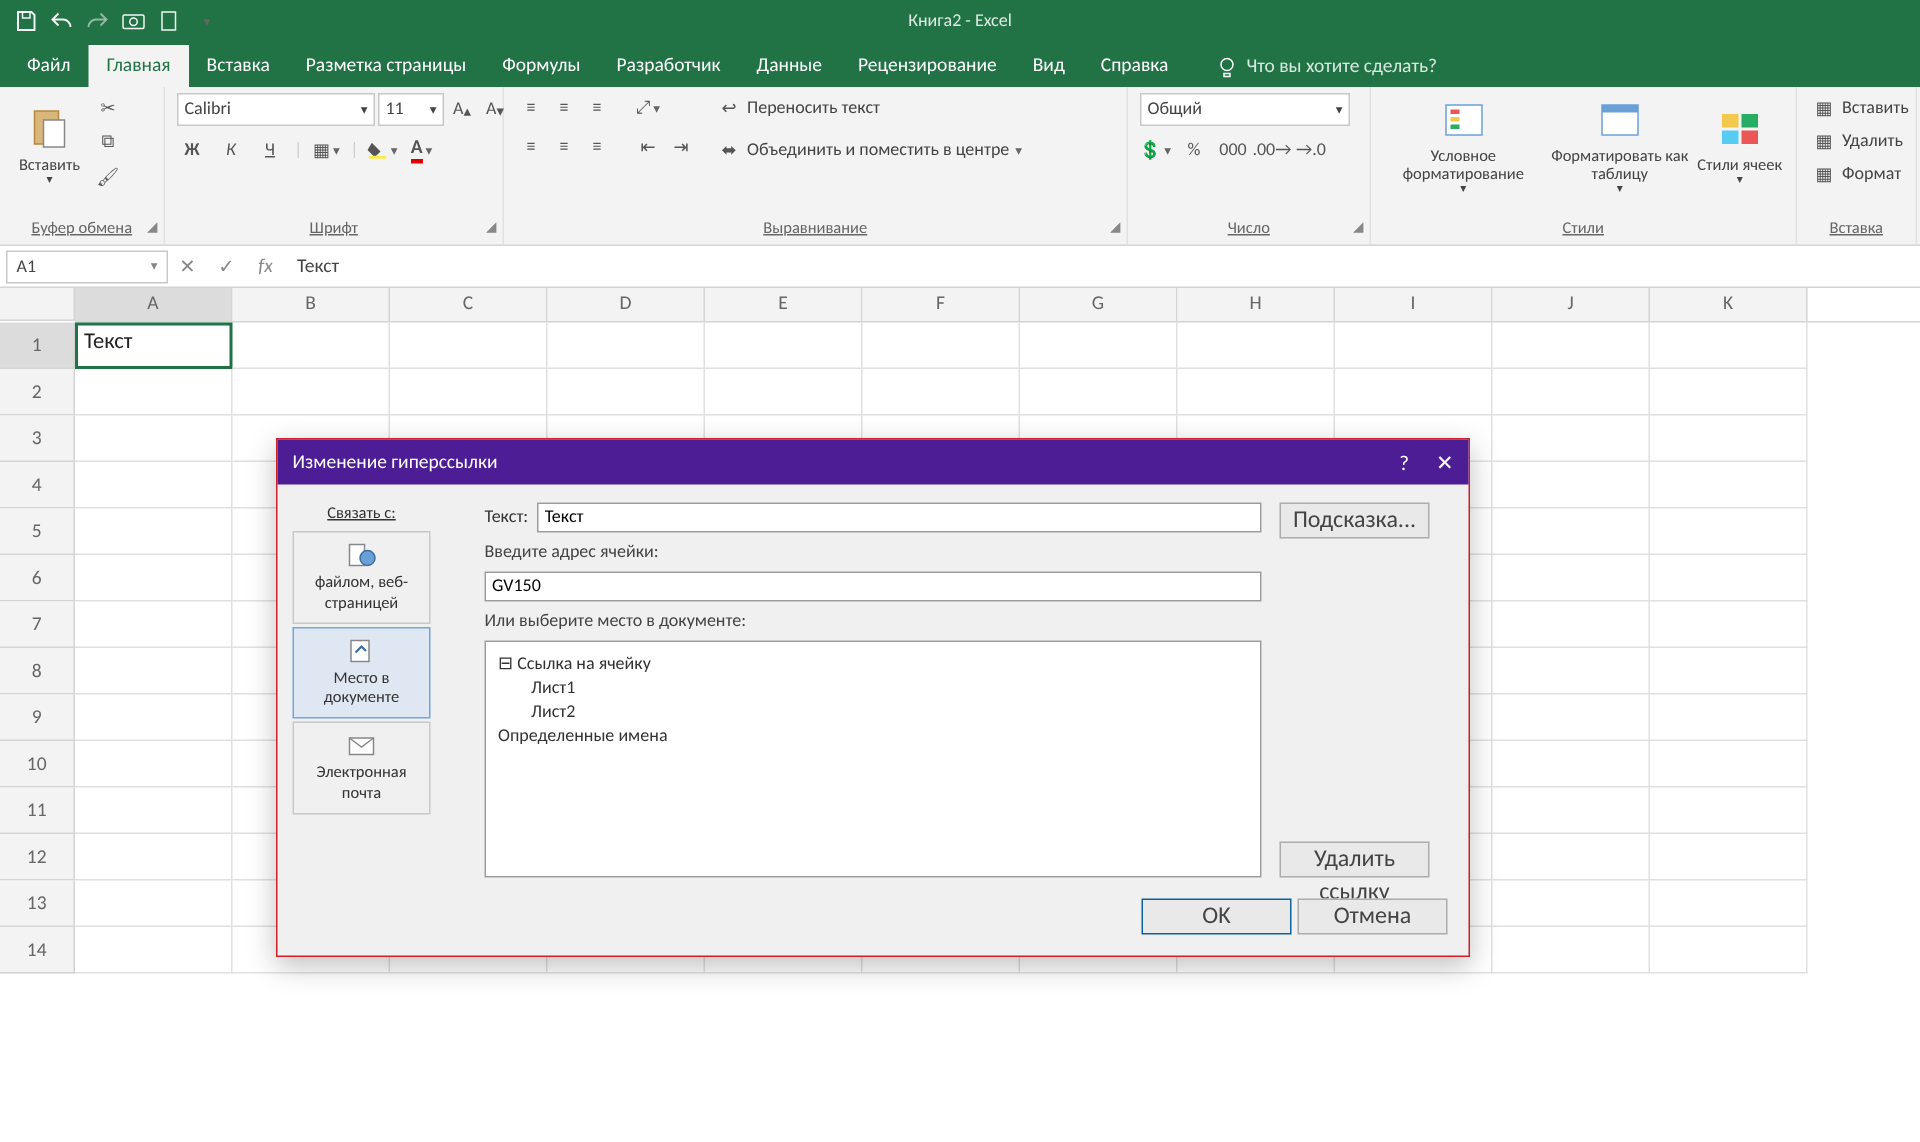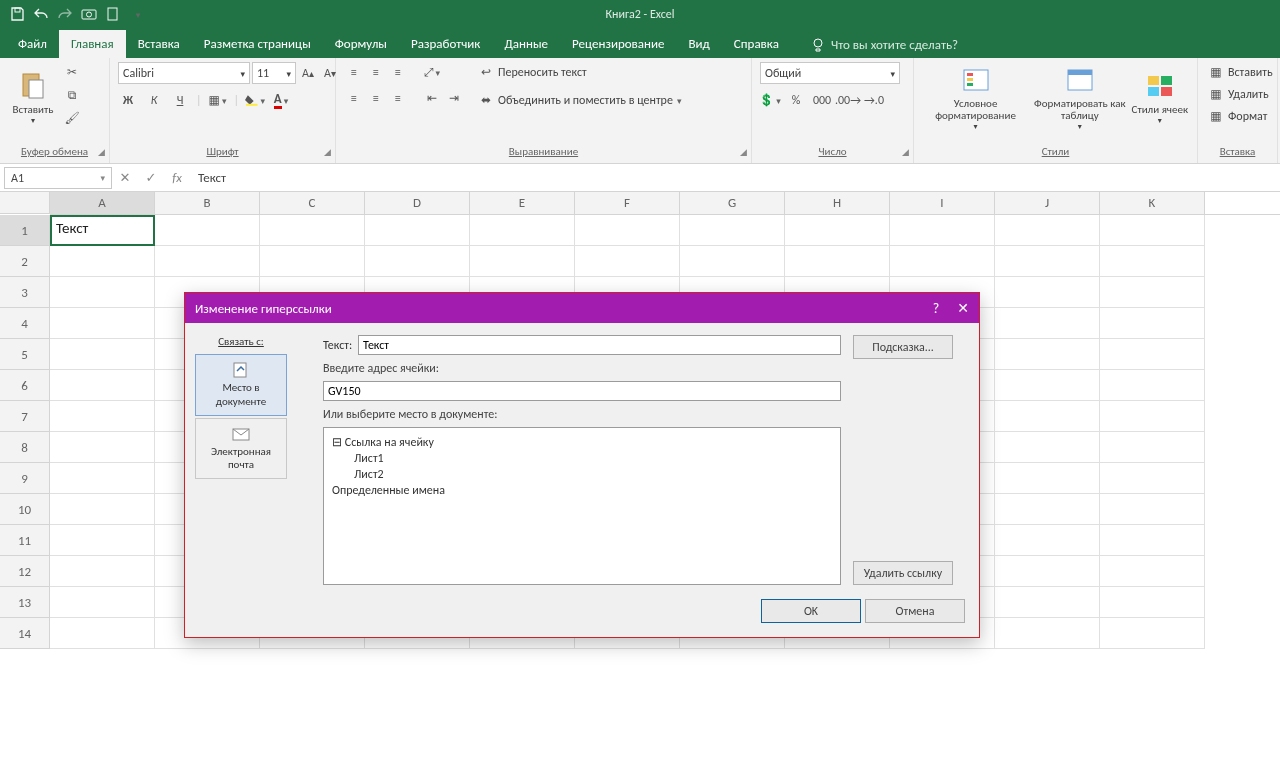--- a/index.html
+++ b/index.html
@@ -44,37 +44,37 @@
 .selectall { position:absolute; left:0; top:0; width:50px; height:22px; background:#f3f3f3; border-right:1px solid #d4d4d4; border-bottom:1px solid #d4d4d4;}
 .rows { }
 .row { display: flex; height: 31px; }
 .rowhdr { width: 50px; text-align: center; font-size: 13px; color:#666; background:#f3f3f3; border-right:1px solid #d4d4d4; border-bottom:1px solid #d4d4d4; line-height:31px;}
 .rowhdr.sel { background:#dcdcdc; }
 .cell { width: 105px; border-right: 1px solid #e0e0e0; border-bottom: 1px solid #e0e0e0; font-size: 15px; padding: 4px 6px; color:#222;}
 .cell.sel { border: 2px solid #217346; padding:2px 4px; }
 
 
 .overlay { position: absolute; left: 184px; top: 292px; width: 796px; background: #f0f0f0; border: 1px solid #ce2029; z-index: 10; box-shadow: 0 6px 18px rgba(0,0,0,.25);}
-.dlg-titlebar { background: #a21caf; height: 30px; display:flex; align-items:center; color:#fff; font-size:13px; padding: 12px 10px; justify-content:space-between;}
+.dlg-titlebar { background: #4c1d95; height: 30px; display:flex; align-items:center; color:#fff; font-size:13px; padding: 12px 10px; justify-content:space-between;}
 .dlg-titlebar .ticons { display:flex; gap:18px; font-size:14px;}
 .dlg-body { display:flex; padding: 12px 14px 6px 10px; gap: 12px; }
 .linkto { width: 92px; display:flex; flex-direction:column; gap:2px;}
 .linkto .lt-label { text-align:center; text-decoration: underline; font-size: 11px; margin-bottom:4px; color:#333;}
 .linkto .lt-btn { border:1px solid #c8c8c8; padding: 6px 2px; text-align:center; font-size:11px; line-height:1.25; color:#333; background:#f0f0f0;}
 .linkto .lt-btn.sel { background:#dfe7f2; border-color:#7aa3d6;}
 .linkto .lt-btn .lt-ic { display:block; margin:0 auto 2px auto; width:20px; height:18px; }
 .dlg-main { flex:1; display:flex; flex-direction:column; gap:6px; font-size:12px;padding-left:24px; }
 .fldrow { display:flex; align-items:center; gap: 6px;}
 .fldrow .lbl { width: auto; color:#333; }
 .fldrow input { flex:1; border:1px solid #9b9b9b; background:#fff; height:20px; font-size:12px; padding: 0 4px;}
 .treebox { border:1px solid #9b9b9b; background:#fff; height: 158px; padding: 6px 8px; font-size:12px; color:#333; }
 .treebox .tree-item { padding: 1px 0; }
 .treebox .indent1 { padding-left: 22px;}
 .dlg-right { width: 112px; display:flex; flex-direction:column; justify-content:space-between;}
-.dlg-right .btn, .dlg-foot .btn { border:1px solid #adadad; background:#e9e9e9; height:24px; width: 100px; font-size:12px; text-align:center; line-height:22px;}
+.dlg-right .btn, .dlg-foot .btn { border:1px solid #adadad; background:#e9e9e9; height:24px; width: 100px; font-size:16px; text-align:center; line-height:22px;}
 .dlg-foot { display:flex; justify-content:flex-end; gap: 4px; padding: 8px 14px 14px 0;}
 .dlg-foot .btn.primary { border-color:#0e639c; }
 
 svg { display:block; }
 .dd::after { content:"▾"; font-size:9px; color:#666; margin-left:2px;}
 </style>
 </head>
 <body>
 
 <div class="titlebar">
@@ -530,20 +530,29 @@
   <div class="dlg-titlebar">
     <span>Изменение гиперссылки</span>
     <div class="ticons">
       <span>?</span>
       <span>✕</span>
     </div>
   </div>
   <div class="dlg-body">
     <div class="linkto">
       <div class="lt-label">Связать с:</div>
+      <div class="lt-btn">
+        <span class="lt-ic">
+            <svg width="20" height="18" viewBox="0 0 20 18">
+              <rect x="2" y="2" width="10" height="14" fill="#fff" stroke="#888"></rect>
+              <circle cx="14" cy="11" r="5" fill="#6aa0d8" stroke="#3a6ea5"></circle>
+            </svg>
+          </span>
+        <span>файлом, веб-страницей</span>
+      </div>
       <div class="lt-btn sel">
         <span class="lt-ic">
             <svg width="20" height="18" viewBox="0 0 20 18">
               <rect x="3" y="2" width="12" height="14" fill="#fff" stroke="#888"></rect>
               <path d="M6 10l4-4 3 3" fill="none" stroke="#3a6ea5" stroke-width="1.5"></path>
             </svg>
           </span>
         <span>Место в документе</span>
       </div>
       <div class="lt-btn">

